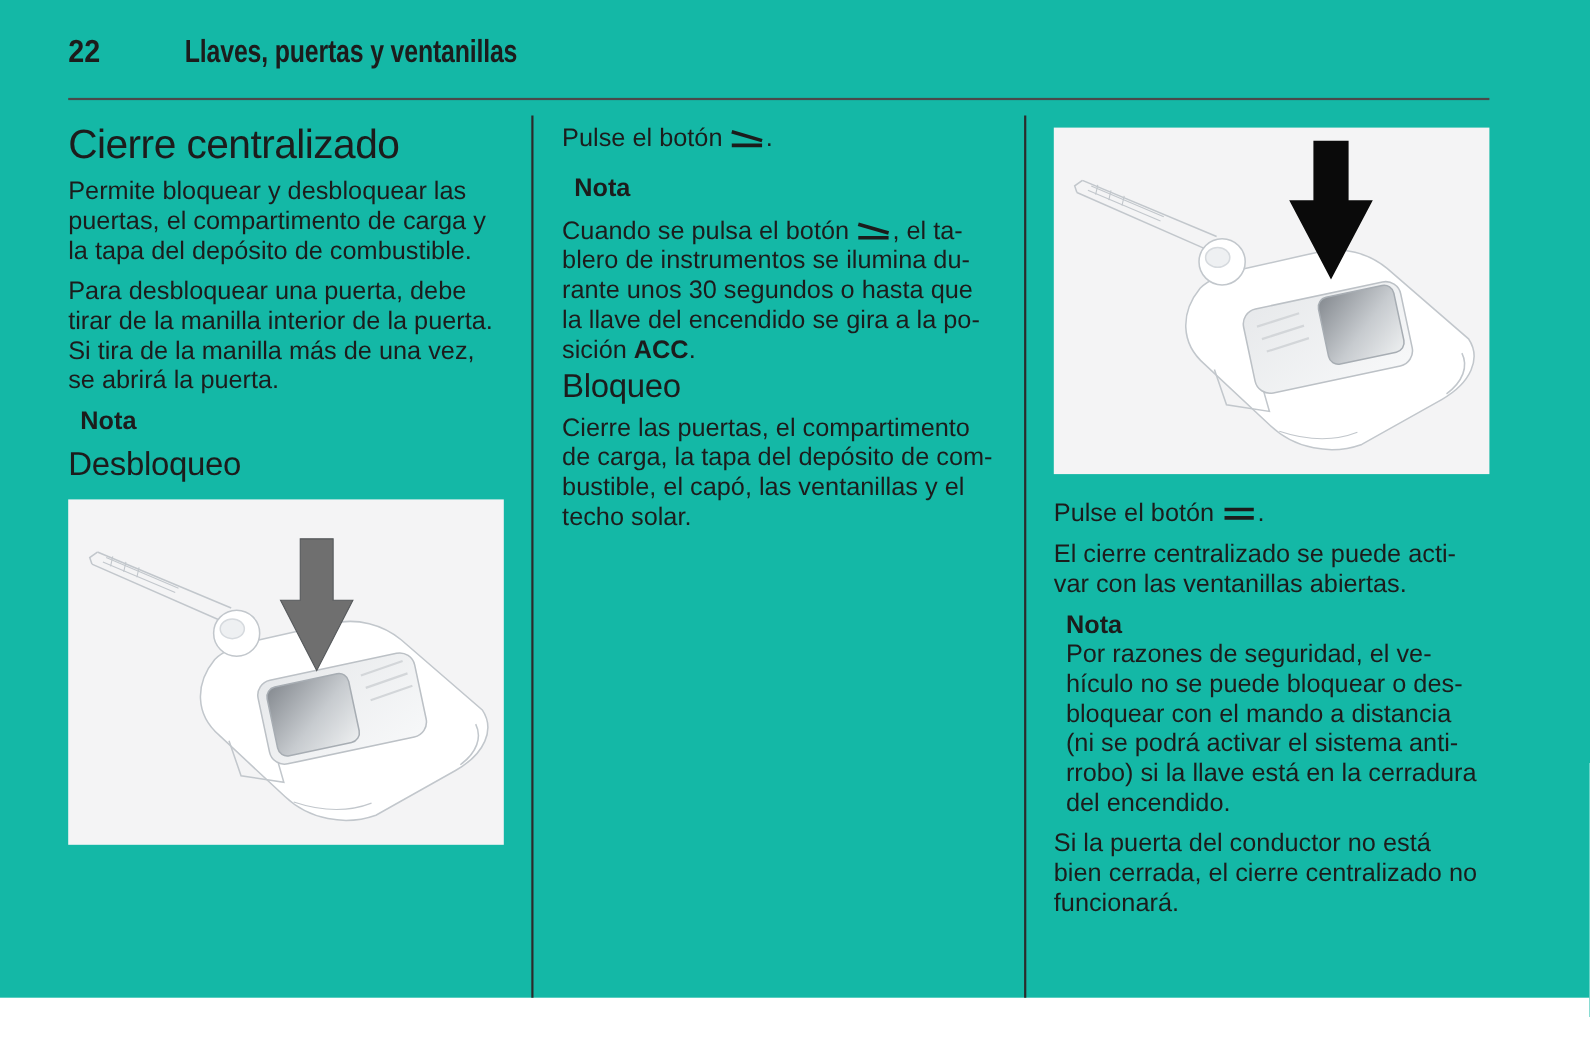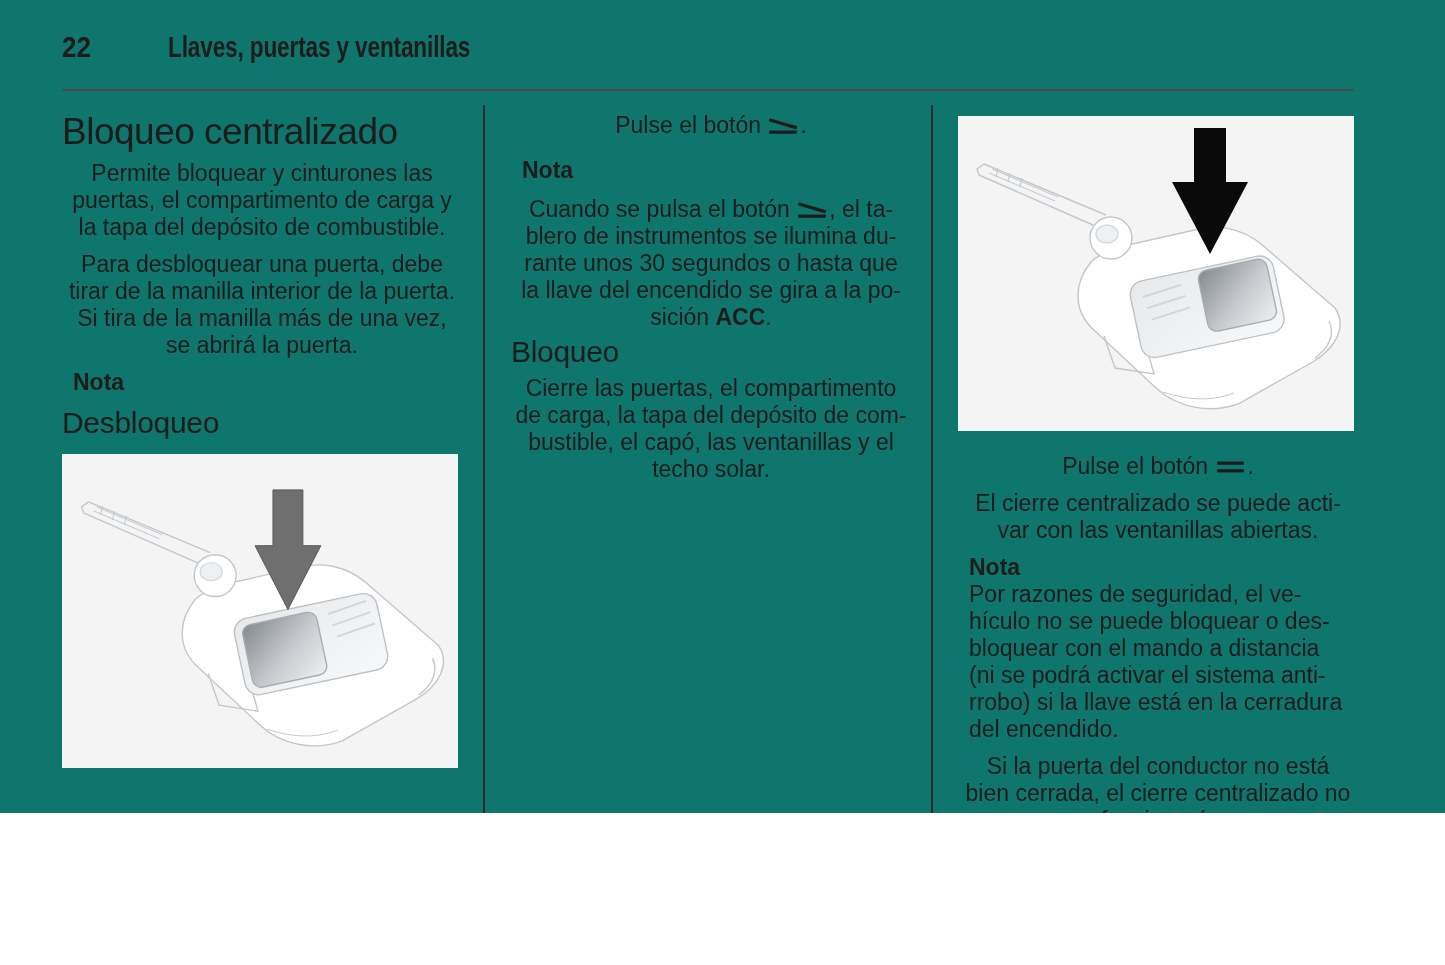--- a/index.html
+++ b/index.html
@@ -1,21 +1,21 @@
 <!DOCTYPE html>
 <html><head>
 <meta charset="utf-8">
 <style>
   html,body{margin:0;padding:0;}
   body{
     width:1445px;height:965px;background:#ffffff;
     font-family:"Liberation Sans",sans-serif;color:#1c1c1c;
     -webkit-font-smoothing:antialiased;
   }
-  .page{position:relative;width:1445px;height:813px;overflow:hidden;background:#0f766e;}
+  .page{position:relative;width:1445px;height:907px;overflow:hidden;background:#14b8a6;}
 
   
   .pagenum{position:absolute;left:62px;top:30px;font-size:29px;line-height:34px;font-weight:bold;
     transform:scaleX(.9);transform-origin:left center;}
   .pagetitle{position:absolute;left:168px;top:30px;font-size:29px;line-height:34px;font-weight:bold;
     letter-spacing:-.2px;transform:scaleX(.78);transform-origin:left center;white-space:pre;}
   .hrule{position:absolute;left:62px;top:89px;width:1292px;height:2px;background:#4a4a4a;}
 
   
   .vrule{position:absolute;top:105px;width:2px;height:805px;background:#2b2b2b;}
@@ -23,21 +23,21 @@
   .v2{left:931px;}
 
   
   .col{position:absolute;top:112px;width:400px;}
   .c1{left:62px;}
   .c2{left:511px;}
   .c3{left:958px;}
 
   .h1{margin:0;font-size:37px;line-height:40px;font-weight:400;letter-spacing:-.5px;white-space:pre;}
   .h2{margin:0;font-size:30px;line-height:34px;font-weight:400;letter-spacing:-.3px;white-space:pre;}
-  p{margin:0;text-align:center;}
+  p{margin:0;}
   .body{font-size:23px;line-height:27px;letter-spacing:0;}
   .pre{white-space:pre;}
   .note{padding-left:11px;}
   .nlabel{font-weight:bold;font-size:23px;line-height:27px;white-space:pre;}
   b{font-weight:bold;}  .mt6{margin-top:6px;}  .mt8{margin-top:8px;}
   .mt10{margin-top:10px;}.mt12{margin-top:12px;}.mt14{margin-top:4px;}
   .mt18{margin-top:18px;}.mt22{margin-top:22px;}
 
   
   .sym{display:inline-block;vertical-align:-2px;line-height:0;}
@@ -54,22 +54,22 @@
 <div class="page">
 
   <div class="pagenum">22</div>
   <div class="pagetitle">Llaves, puertas y ventanillas</div>
   <div class="hrule"></div>
 
   <div class="vrule v1"></div>
   <div class="vrule v2"></div>
 
   <div class="col c1">
-    <h1 class="h1">Bloqueo centralizado</h1>
-    <p class="body pre mt8">Permite bloquear y cinturones las
+    <h1 class="h1">Cierre centralizado</h1>
+    <p class="body pre mt8">Permite bloquear y desbloquear las
 puertas, el compartimento de carga y
 la tapa del depósito de combustible.</p>
     <p class="body pre mt10">Para desbloquear una puerta, debe
 tirar de la manilla interior de la puerta.
 Si tira de la manilla más de una vez,
 se abrirá la puerta.</p>
     <div class="note mt10">
         <div class="nlabel">Nota</div>
       </div>
     <h2 class="h2 mt10">Desbloqueo</h2>

